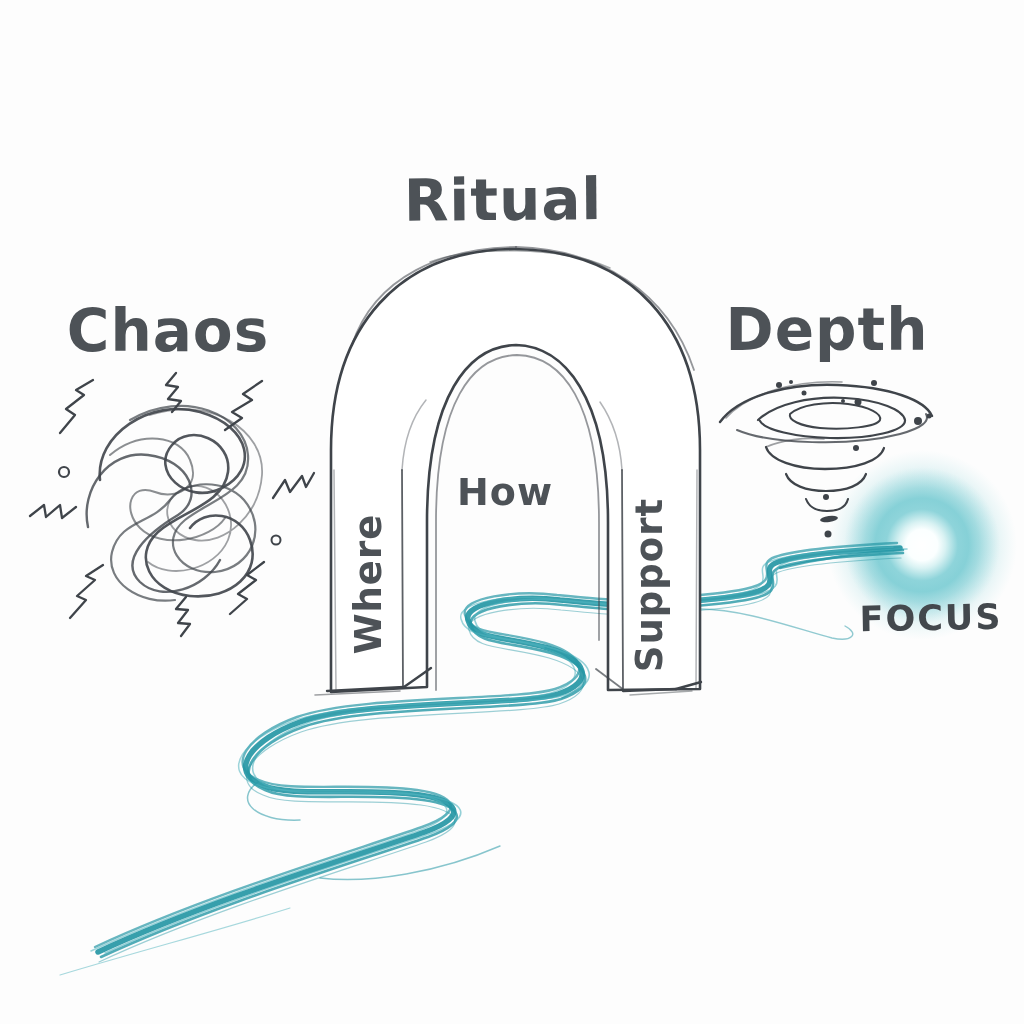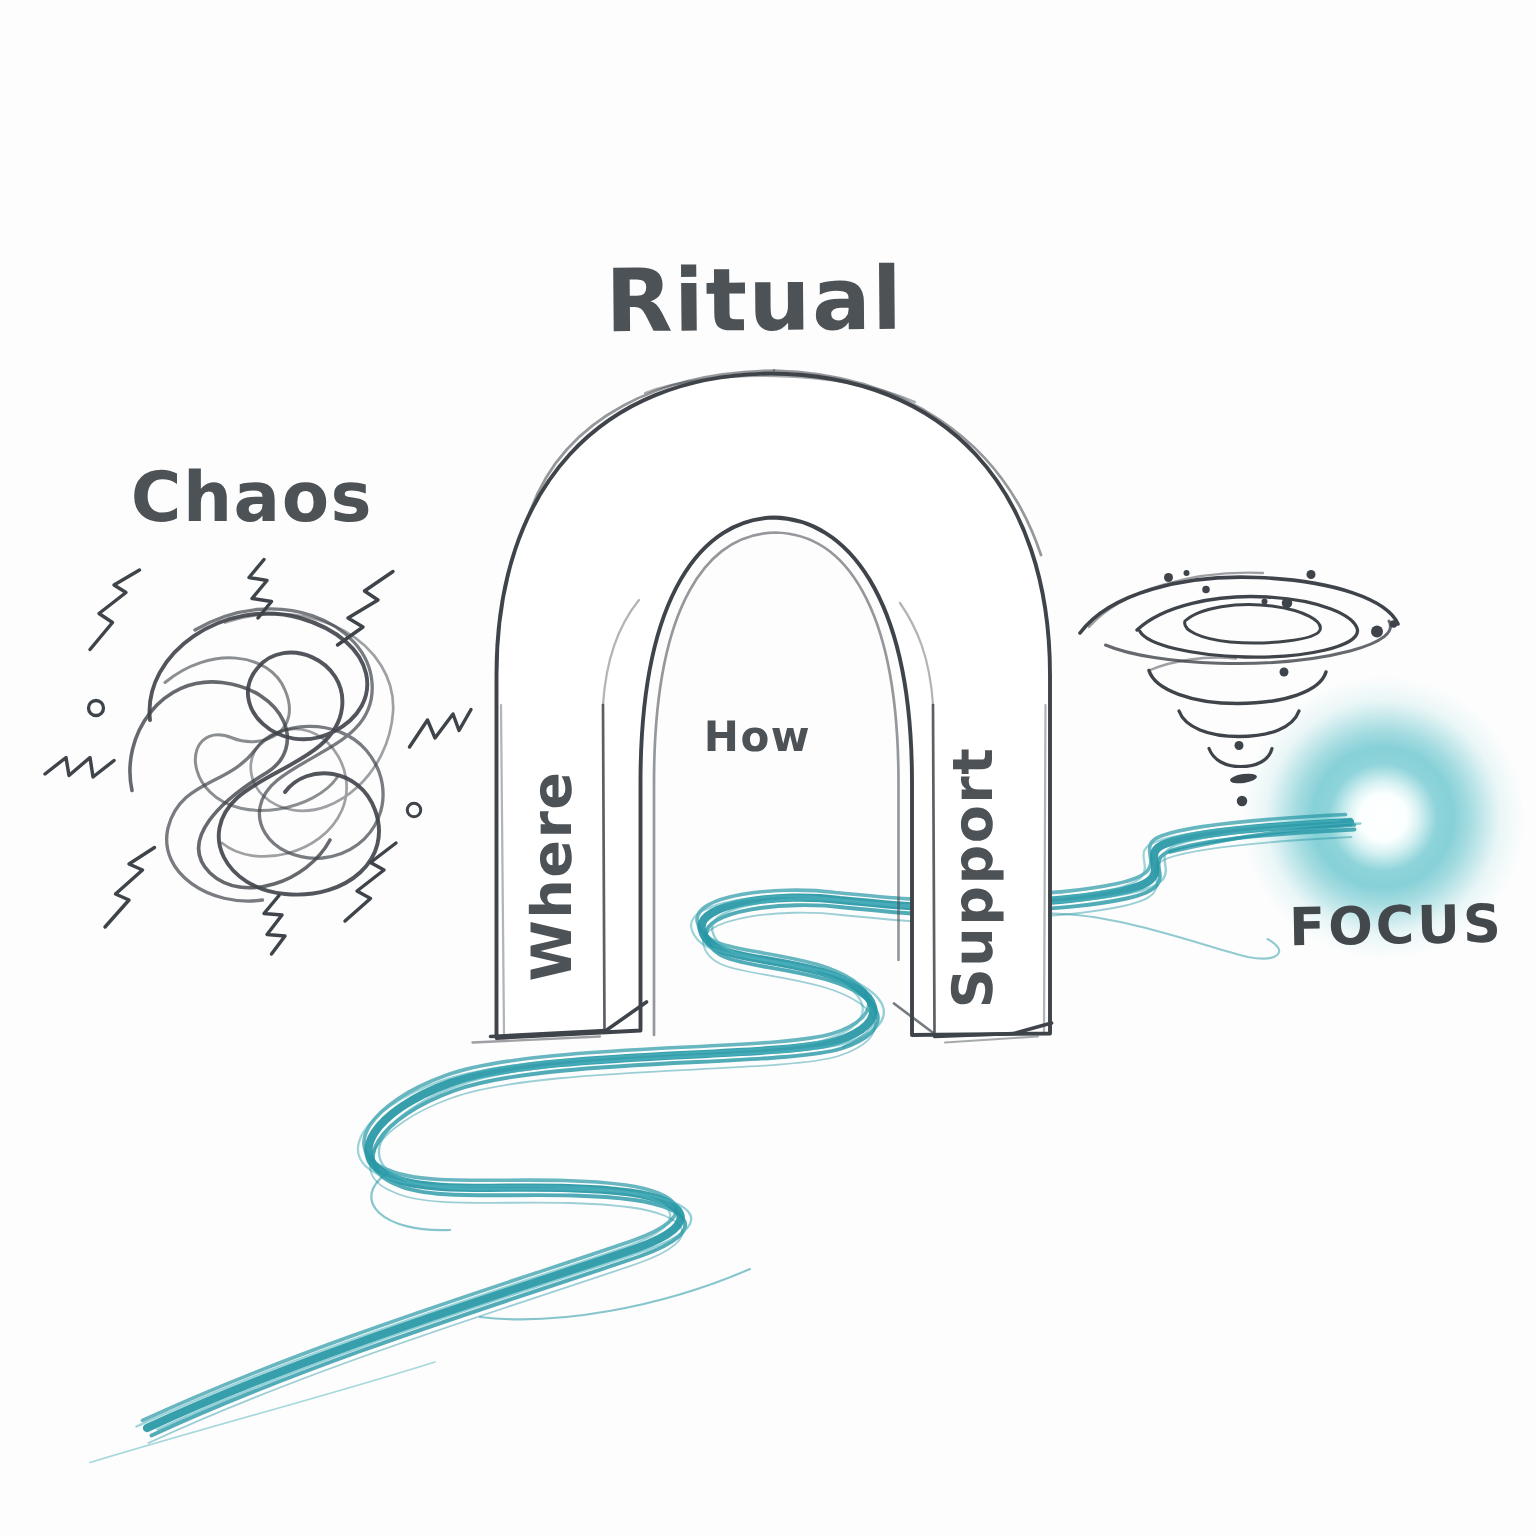--- a/index.html
+++ b/index.html
@@ -25,23 +25,23 @@
   }
   svg{position:absolute;left:0;top:0;}
   .label{
     position:absolute;
     color:var(--text);
     white-space:nowrap;
     transform:translate(-50%,-50%);
     user-select:none;
   }
   .title{font-size:58px;letter-spacing:1px;transform:translate(-50%,-50%) rotate(-0.5deg);}
-  .side-title{font-size:46px;letter-spacing:1px;}
+  .side-title{font-size:58px;letter-spacing:1px;}
   .center-q{
-    font-size:28px;line-height:1.32;text-align:center;letter-spacing:1px;
+    font-size:38px;line-height:1.32;text-align:center;letter-spacing:1px;
   }
   .pillar-label{
     font-size:37px;letter-spacing:1px;
     transform:translate(-50%,-50%) rotate(-90deg);
   }
   .focus-label{
     font-size:35px;letter-spacing:2px;color:#43484d;
     transform:translate(-50%,-50%) rotate(-1deg);
   }
   .ink{stroke:var(--ink);fill:none;stroke-linecap:round;stroke-linejoin:round;}
@@ -158,20 +158,21 @@
       <circle class="inkfill" cx="929" cy="416" r="2.5"></circle>
       <circle class="inkfill" cx="856" cy="448" r="3"></circle>
       <circle class="inkfill" cx="826" cy="497" r="3"></circle>
     </g>
   </svg>
 
   <div class="label title" style="left:503px;top:200px;">Ritual</div>
 
   <div class="label side-title" style="left:168px;top:331px;">Chaos</div>
 
+  <div class="label side-title" style="left:827px;top:330px;">Depth</div>
 
   <div class="label center-q" style="left:505px;top:492px;">
     <span>How</span><br>
   </div>
 
   <div class="label pillar-label" style="left:368px;top:584px;">Where</div>
 
   <div class="label pillar-label" style="left:649px;top:585px;">Support</div>
 
   <div class="label focus-label" style="left:931px;top:618px;">FOCUS</div>

